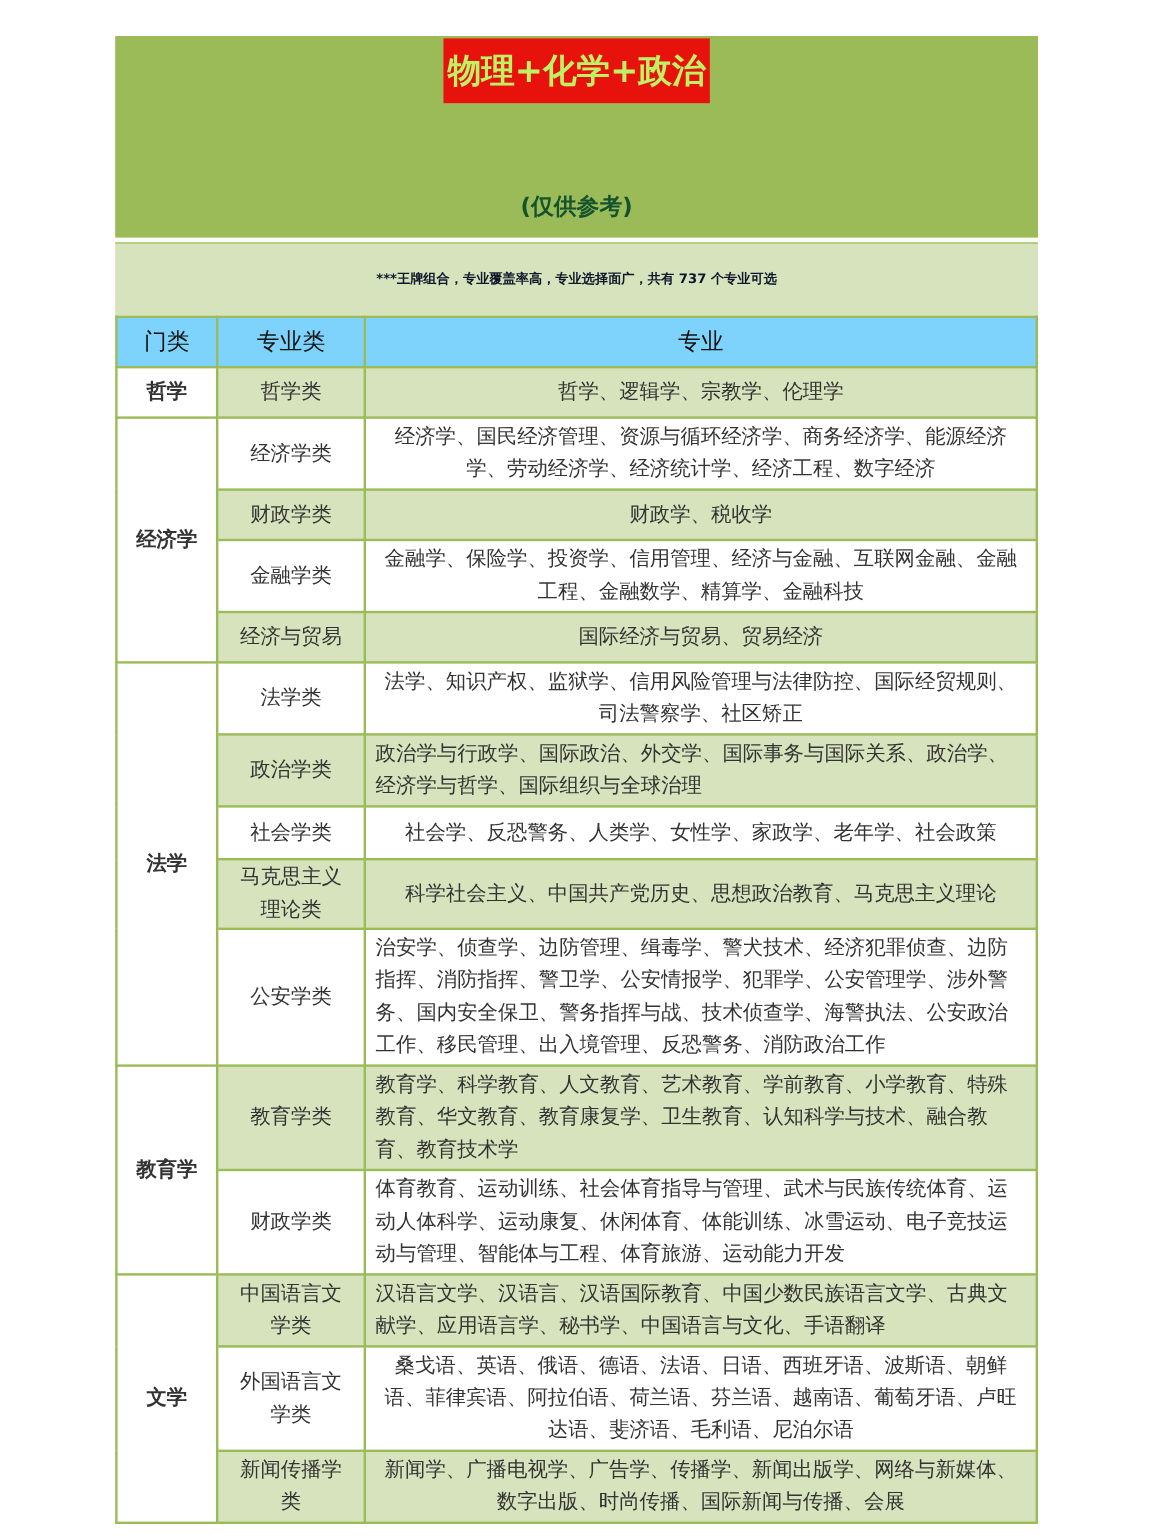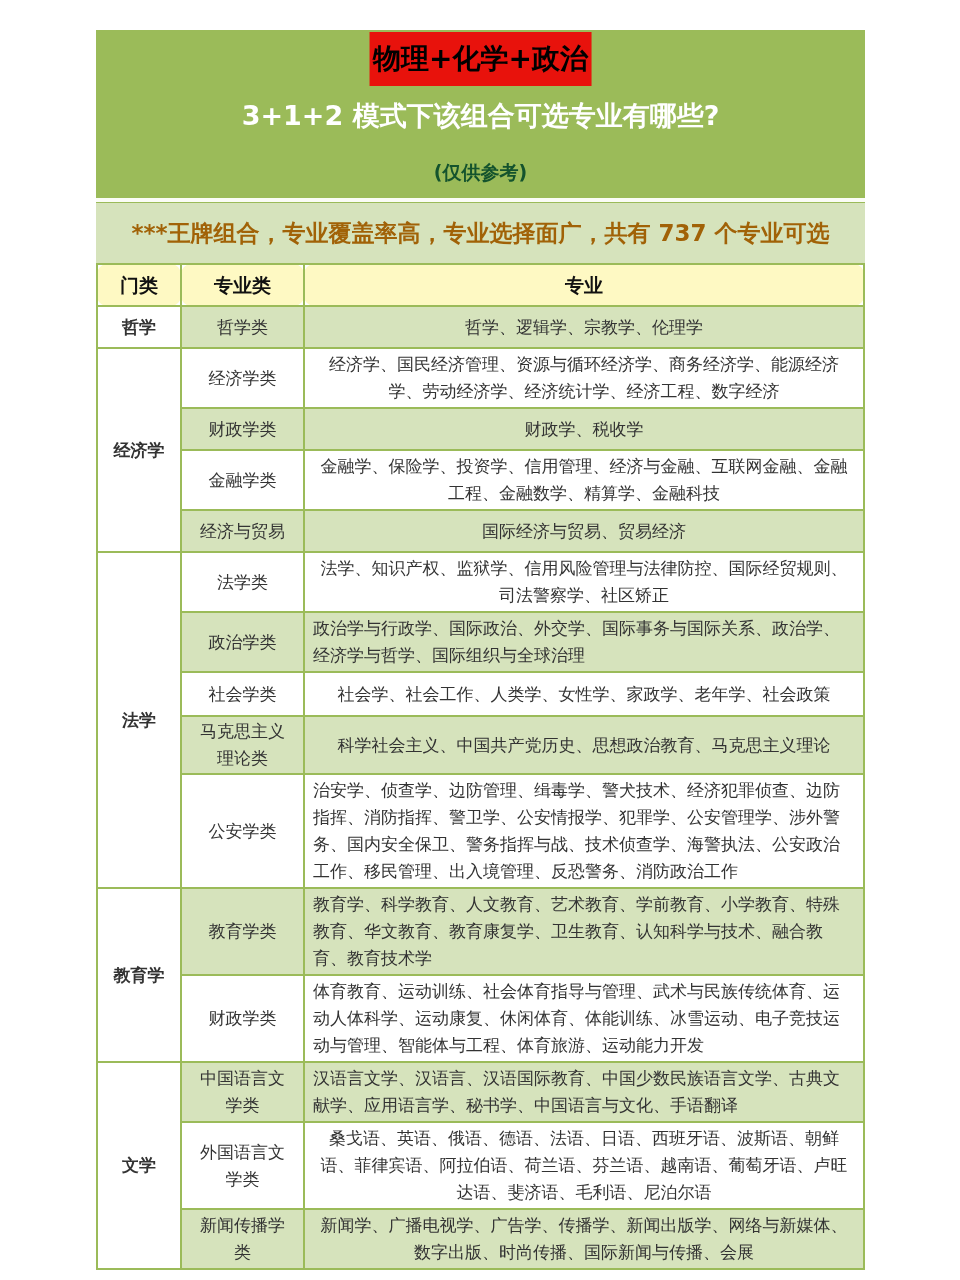--- a/index.html
+++ b/index.html
@@ -1,48 +1,47 @@
 <!DOCTYPE html>
 <html><head>
 <meta charset="utf-8">
 <style>
   html, body { margin:0; padding:0; background:#ffffff; }
   body { width:960px; height:1280px; position:relative; overflow:hidden;
          font-family:"DejaVu Sans","Liberation Sans",sans-serif; color:#222; }
   .sheet { position:absolute; left:96px; top:30px; width:769px; }
   .banner { background:#9bbb59; height:168px; position:relative; text-align:center; }
   .banner .combo { position:absolute; left:50%; transform:translateX(-50%); top:2px;
-    background:#e8120c; color:#000000; font-weight:bold; font-size:28px; line-height:54px;
+    background:#e8120c; color:#bef264; font-weight:bold; font-size:28px; line-height:54px;
     padding:0 4px; white-space:nowrap; letter-spacing:0px; }
   .banner .title { position:absolute; left:0; right:0; top:66px; color:#fff; font-weight:bold;
     font-size:27px; line-height:40px; white-space:nowrap; }
   .banner .note { position:absolute; left:0; right:0; top:127px; color:#14532d; font-weight:bold;
     font-size:19px; line-height:30px; }
   .gap { height:4px; background:#fbfdf6; }
   .subtitle { background:#d6e3bc; height:60px; line-height:60px; text-align:center;
-    font-weight:bold; font-size:23px; color:#a16207; border-top:1px solid #9bbb59; }
+    font-weight:bold; font-size:11px; color:#0f172a; border-top:1px solid #9bbb59; }
   table { border-collapse:collapse; width:769px; table-layout:fixed; }
   td, th { border:2px solid #9bbb59; text-align:center; vertical-align:middle; padding:0 6px;
     font-family:"DejaVu Serif","Liberation Serif",serif; font-size:17px; line-height:27px; color:#333; }
-  th { font-family:"DejaVu Sans","Liberation Sans",sans-serif; font-weight:bold; font-size:19px;
-    color:#111; height:40px; background:#fef9c3;border-radius:10px; }
+  th { font-family:"DejaVu Sans","Liberation Sans",sans-serif; font-weight:normal; font-size:19px;
+    color:#111; height:40px; background:#7dd3fc; }
   td.cat { background:#fff;font-weight:bold; }
   tr.g td.sub, tr.g td.maj { background:#d6e3bc;margin-top:37px; }
   tr.w td.sub, tr.w td.maj { background:#fff; }
   td.maj { text-align:center; padding:2px 8px; }
   td.maj.left { text-align:left; }
   table { border-left:2px solid #9bbb59; }
 </style>
 </head>
 <body>
 
 <div class="sheet">
   <div class="banner">
     <div class="combo">物理+化学+政治</div>
-    <div class="title">3+1+2 模式下该组合可选专业有哪些?</div>
     <div class="note">(仅供参考)</div>
   </div>
   <div class="gap"></div>
   <div class="subtitle">***王牌组合，专业覆盖率高，专业选择面广，共有 737 个专业可选</div>
 
   <table>
     <colgroup>
         <col style="width:84px">
         <col style="width:123px">
         <col>
@@ -83,21 +82,21 @@
         <td class="cat" rowspan="5">法学</td>
         <td class="sub">法学类</td>
         <td class="maj">法学、知识产权、监狱学、信用风险管理与法律防控、国际经贸规则、司法警察学、社区矫正</td>
       </tr>
       <tr class="g" style="height:58px">
         <td class="sub">政治学类</td>
         <td class="maj left">政治学与行政学、国际政治、外交学、国际事务与国际关系、政治学、经济学与哲学、国际组织与全球治理</td>
       </tr>
       <tr class="w" style="height:44px">
         <td class="sub">社会学类</td>
-        <td class="maj">社会学、社会工作、人类学、女性学、家政学、老年学、社会政策</td>
+        <td class="maj">社会学、反恐警务、人类学、女性学、家政学、老年学、社会政策</td>
       </tr>
       <tr class="g" style="height:58px">
         <td class="sub" style="padding:0 10px">马克思主义理论类</td>
         <td class="maj">科学社会主义、中国共产党历史、思想政治教育、马克思主义理论</td>
       </tr>
       <tr class="w" style="height:112px">
         <td class="sub">公安学类</td>
         <td class="maj left">治安学、侦查学、边防管理、缉毒学、警犬技术、经济犯罪侦查、边防指挥、消防指挥、警卫学、公安情报学、犯罪学、公安管理学、涉外警务、国内安全保卫、警务指挥与战、技术侦查学、海警执法、公安政治工作、移民管理、出入境管理、反恐警务、消防政治工作</td>
       </tr>
 

